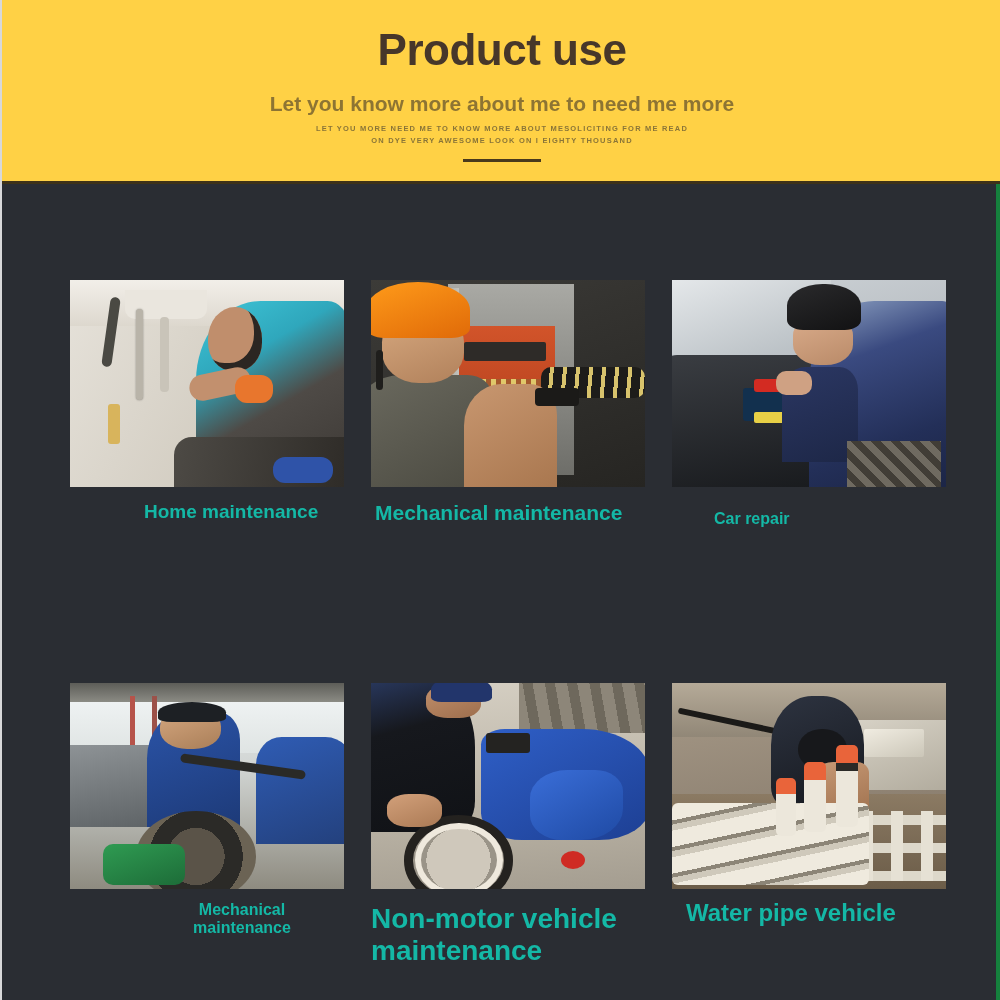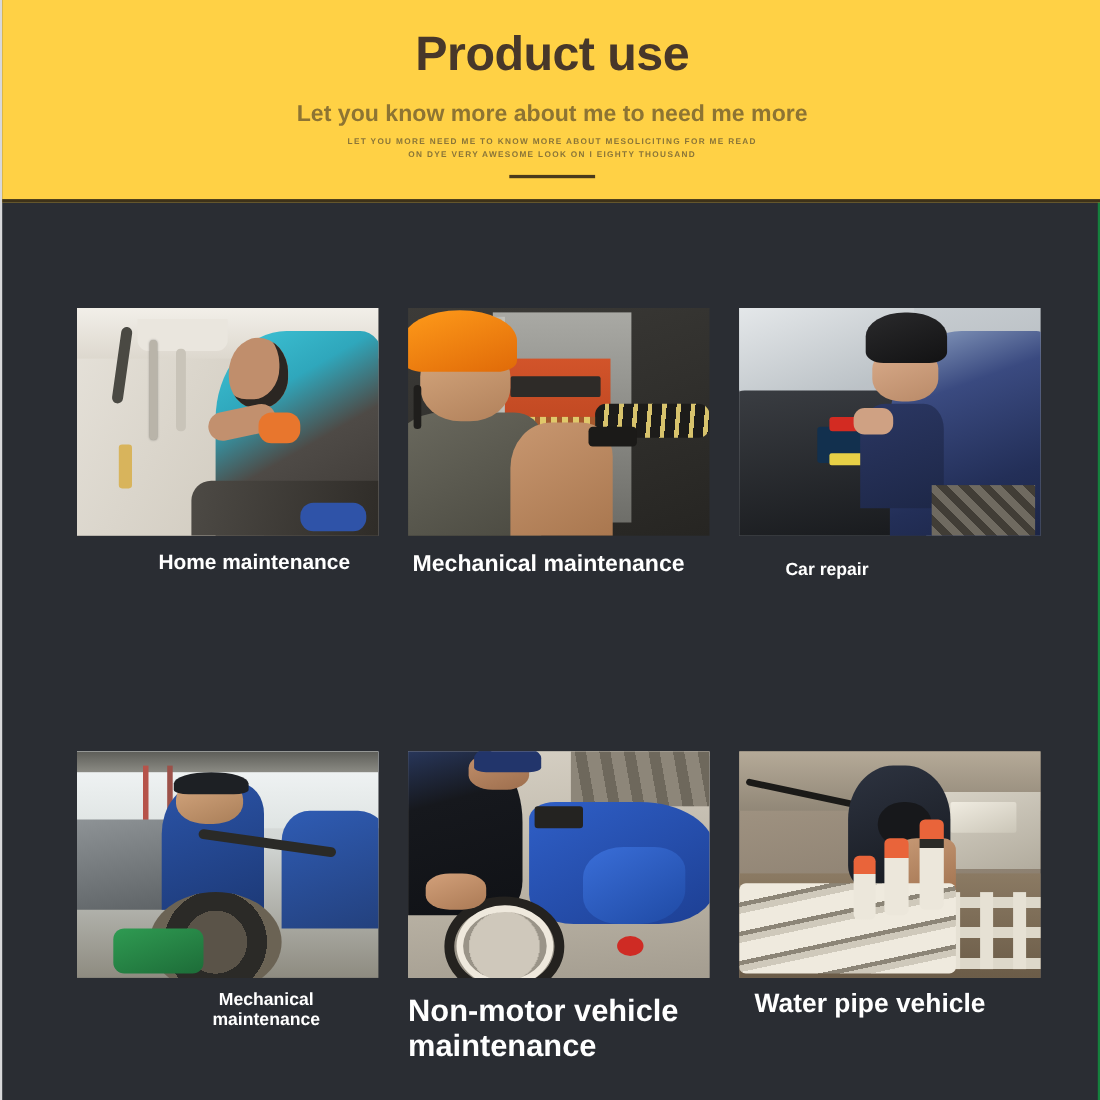--- a/index.html
+++ b/index.html
@@ -8,21 +8,21 @@
     width: 1000px; height: 1000px;
     font-family: "Liberation Sans", sans-serif;
     background: #ffffff;
     overflow: hidden;
   }
   .page {
     position: relative;
     width: 1000px; height: 1000px;
     background: #2a2d33;
     border-left: 2px solid #d8d8da;
-    border-right: 2px solid #15803d;
+    border-right: 4px solid #15803d;
   }
 
   
   .header {
     position: absolute; left: 0; top: 0;
     width: 1000px; height: 184px;
     background: #ffd145;
     border-bottom: 3px solid #3e3219;
     text-align: center;
     overflow: hidden;
@@ -68,21 +68,21 @@
 
   .photo {
     width: 274px; height: 207px;
     position: relative;
     overflow: hidden;
     background: #777;
   }
   .row-2 .photo { height: 206px; }
 
   .caption {
-    color: #ffffff;
+    color: #14b8a6;
     font-weight: bold;
     margin-top: 14px;
     line-height: 1.14;
     white-space: pre-line;
   }
   .cap-sm  { font-size: 19px; padding-left: 74px; }
   .cap-md  { font-size: 21px; padding-left: 4px; }
   .cap-lg  { font-size: 16px; padding-left: 42px; margin-top: 23px; }
   .cap-xs  { font-size: 16px; padding-left: 70px; margin-top: 12px; text-align: center; }
   .cap-md2 { font-size: 28px; padding-left: 0px; }

